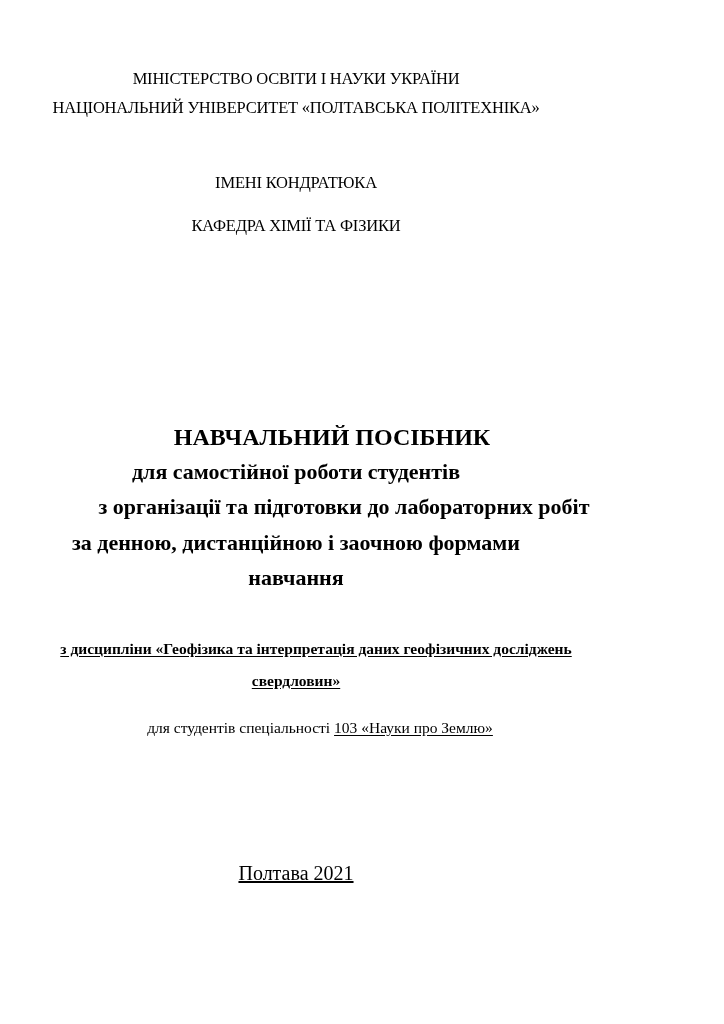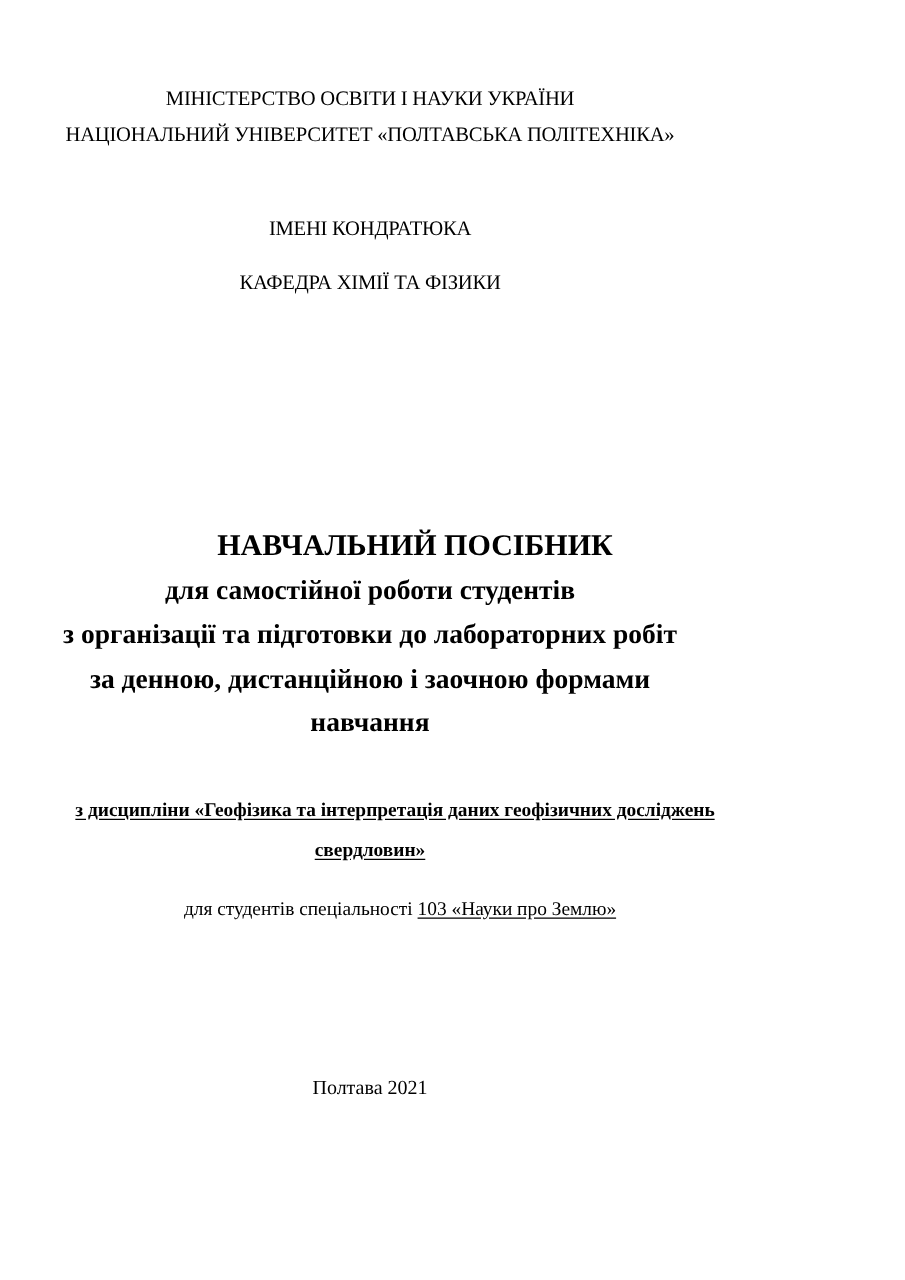--- a/index.html
+++ b/index.html
@@ -44,37 +44,38 @@
     }
     .spec {
       font-size: 15.5px;
       padding-left: 24px;
     }
     .spec .u {
       text-decoration: underline;
       text-underline-offset: 2px;
     }
     .city {
-      font-size: 16px;
+      font-size: 20px;
+      text-decoration: underline;
     }
   </style>
 </head>
 <body>
 
 <div>
 
   <div class="line hdr" style="top:71px;">МІНІСТЕРСТВО ОСВІТИ І НАУКИ УКРАЇНИ</div>
   <div class="line hdr" style="top:100px;">НАЦІОНАЛЬНИЙ УНІВЕРСИТЕТ «ПОЛТАВСЬКА ПОЛІТЕХНІКА»</div>
   <div class="line hdr" style="top:129px;margin-top:46px;">ІМЕНІ КОНДРАТЮКА</div>
 
   <div class="line hdr" style="top:218px;">КАФЕДРА ХІМІЇ ТА ФІЗИКИ</div>
 
   <div class="line title" style="top:425px;">НАВЧАЛЬНИЙ ПОСІБНИК</div>
   <div class="line sub" style="top:461px;">для самостійної роботи студентів</div>
-  <div class="line sub" style="top:496px;">з організації та підготовки до лабораторних робіт</div>
+  <div class="line sub" style="top:496px;margin-left:48px;">з організації та підготовки до лабораторних робіт</div>
   <div class="line sub" style="top:532px;">за денною, дистанційною і заочною формами</div>
   <div class="line sub" style="top:567px;">навчання</div>
 
   <div class="line disc" style="top:641px;padding-left:20px;">з дисципліни «Геофізика та інтерпретація даних геофізичних досліджень</div>
   <div class="line disc" style="top:673px;">свердловин»</div>
 
   <div class="line spec" style="top:720px;"><span>для студентів спеціальності </span><span class="u">103 «Науки про Землю»</span></div>
 
   <div class="line city" style="top:863px;">Полтава 2021</div>
 

